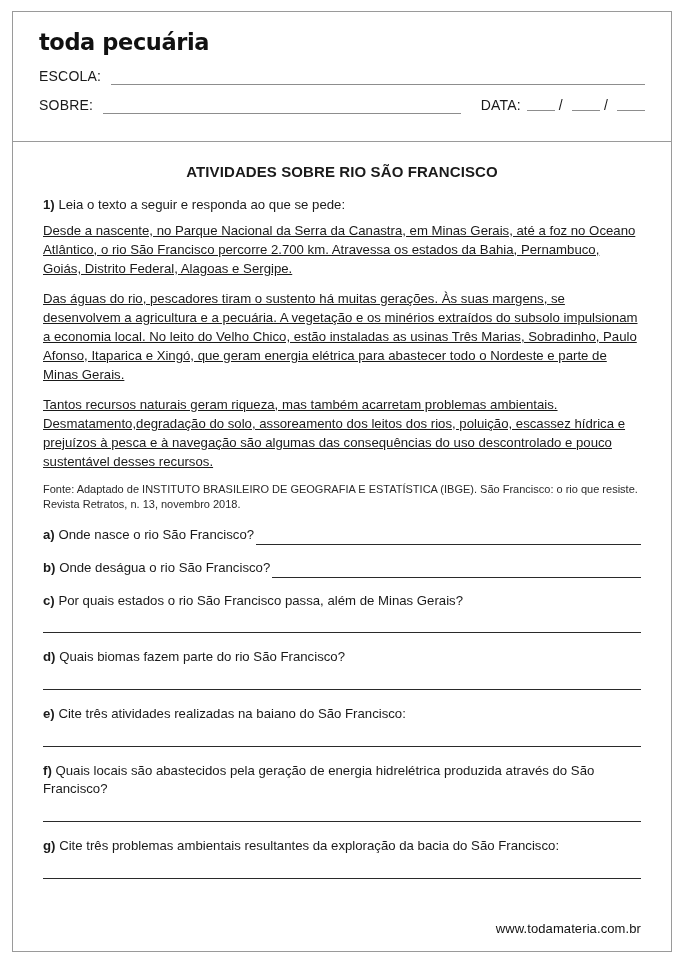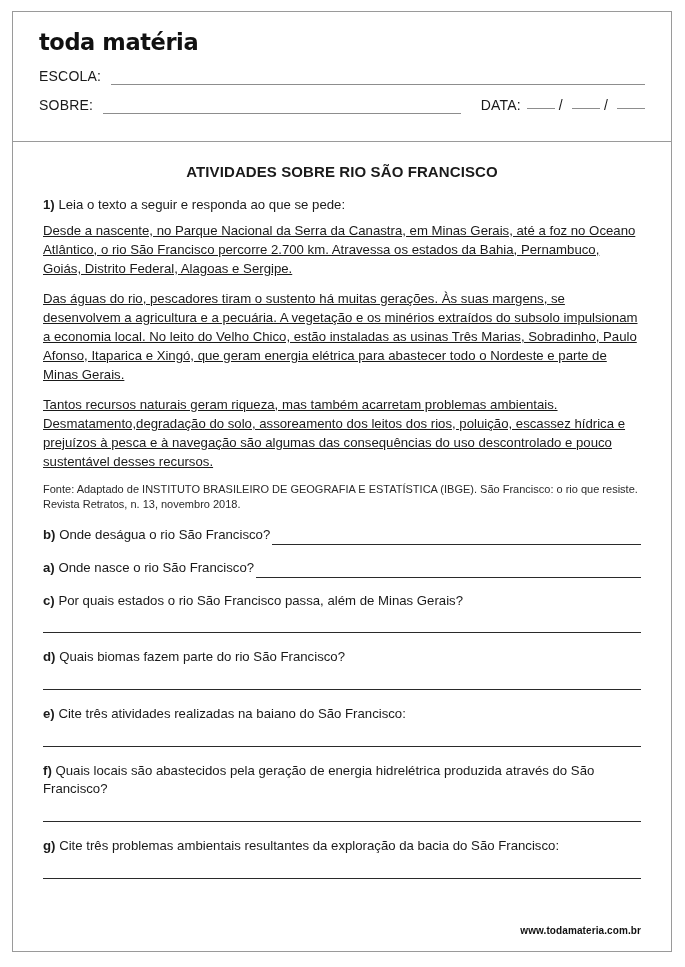--- a/index.html
+++ b/index.html
@@ -59,21 +59,21 @@
   }
   .field-rule {
     flex: 1 1 auto;
     border-bottom: 1.2px solid #8d8d8d;
     height: 11px;
     margin-left: 10px;
   }
   .field-rule.short { flex: 0 0 auto; width: 28px; margin-left: 6px; }
   .date-group {
     display: flex;
-    align-items: flex-start;
+    align-items: center;
     margin-left: 20px;
     white-space: nowrap;
   }
   .slash {
     padding: 0 3px 0 4px;
     font-size: 14px;
     color: #1a1a1a;
   }
 
   
@@ -137,33 +137,33 @@
     border-bottom: 1.3px solid #2a2a2a;
     height: 20px;
     margin-bottom: 15px;
   }
 
   
   .footer {
     position: absolute;
     right: 30px;
     bottom: 16px;
-    font-size: 10px;
-    font-weight: bold;
+    font-size: 13px;
+    font-weight: normal;
     color: #111111;
     letter-spacing: 0.1px;
   }
 </style>
 </head>
 <body>
 
 <div class="worksheet">
 
   <div class="header">
-    <div class="logo">toda matéria</div>
+    <div class="logo">toda pecuária</div>
 
     <div class="field-row">
       <span class="field-label">ESCOLA:</span>
       <span class="field-rule"></span>
     </div>
 
     <div class="field-row">
       <span class="field-label">SOBRE:</span>
       <span class="field-rule"></span>
       <span class="date-group">
@@ -186,29 +186,29 @@
       <span>Leia o texto a seguir e responda ao que se pede:</span>
     </div>
 
     <p class="para">Desde a nascente, no Parque Nacional da Serra da Canastra, em Minas Gerais, até a foz no Oceano Atlântico, o rio São Francisco percorre 2.700 km. Atravessa os estados da Bahia, Pernambuco, Goiás, Distrito Federal, Alagoas e Sergipe.</p>
     <p class="para">Das águas do rio, pescadores tiram o sustento há muitas gerações. Às suas margens, se desenvolvem a agricultura e a pecuária. A vegetação e os minérios extraídos do subsolo impulsionam a economia local. No leito do Velho Chico, estão instaladas as usinas Três Marias, Sobradinho, Paulo Afonso, Itaparica e Xingó, que geram energia elétrica para abastecer todo o Nordeste e parte de Minas Gerais.</p>
     <p class="para">Tantos recursos naturais geram riqueza, mas também acarretam problemas ambientais. Desmatamento,degradação do solo, assoreamento dos leitos dos rios, poluição, escassez hídrica e prejuízos à pesca e à navegação são algumas das consequências do uso descontrolado e pouco sustentável desses recursos.</p>
 
     <div class="source">Fonte: Adaptado de INSTITUTO BRASILEIRO DE GEOGRAFIA E ESTATÍSTICA (IBGE). São Francisco: o rio que resiste. Revista Retratos, n. 13, novembro 2018.</div>
 
     <div class="q-inline">
+      <span class="q-text"><b>a)</b> <span>Onde nasce o rio São Francisco?</span></span>
+      <span class="rule"></span>
+    </div>
+
+    <div class="q-inline">
       <span class="q-text"><b>b)</b> <span>Onde deságua o rio São Francisco?</span></span>
       <span class="rule"></span>
     </div>
 
-    <div class="q-inline">
-      <span class="q-text"><b>a)</b> <span>Onde nasce o rio São Francisco?</span></span>
-      <span class="rule"></span>
-    </div>
-
     <div class="q-block">
       <div class="q-text"><b>c)</b> <span>Por quais estados o rio São Francisco passa, além de Minas Gerais?</span></div>
     </div>
     <div class="answer-rule"></div>
 
     <div class="q-block">
       <div class="q-text"><b>d)</b> <span>Quais biomas fazem parte do rio São Francisco?</span></div>
     </div>
     <div class="answer-rule"></div>
 

